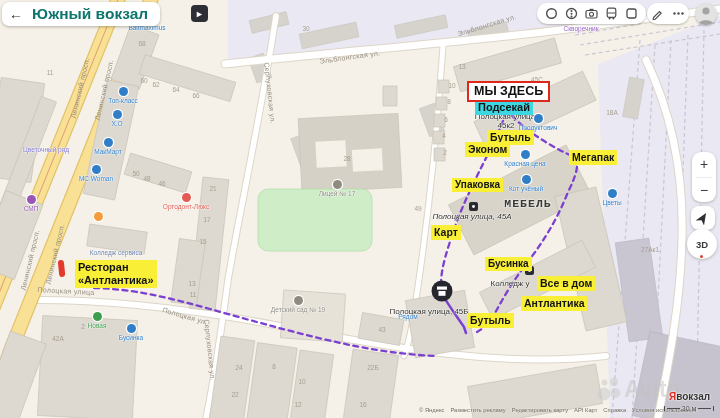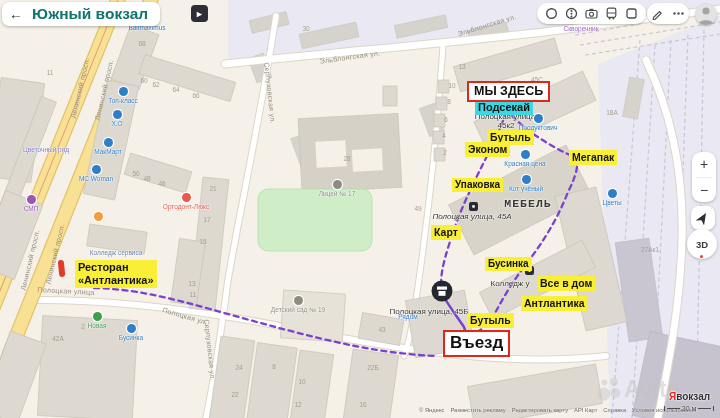--- a/index.html
+++ b/index.html
@@ -282,21 +282,20 @@
       <div class="tag" style="left: 485px; top: 257px; font-size: 10px;">Бусинка</div>
       <div class="tag" style="left: 537px; top: 276px; font-size: 10.5px;">Все в дом</div>
       <div class="tag" style="left: 521px; top: 296px; font-size: 10.5px;">Антлантика</div>
       <div class="tag" style="left: 467px; top: 313px; font-size: 10.5px;">Бутыль</div>
       <div class="tag" style="left: 75px; top: 260px; font-size: 11px;">Ресторан
 «Антлантика»</div>
       <div class="tag cyan" style="left: 475px; top: 100px; font-size: 11px; text-align: right;">Подсекай</div>
     </div>
   <div id="boxes-layer">
       <div class="redbox" style="left: 467px; top: 81px; font-size: 12.5px;">МЫ ЗДЕСЬ</div>
-      <div class="redbox" style="left: 443px; top: 330px; font-size: 17px;">Въезд</div>
     </div>
 
   <div class="header-pill">
     <span class="back-arrow">←</span>
     <span class="header-title">Южный вокзал</span>
   </div>
 
   <div class="photo-badge">
     <span>►</span>
   </div>

